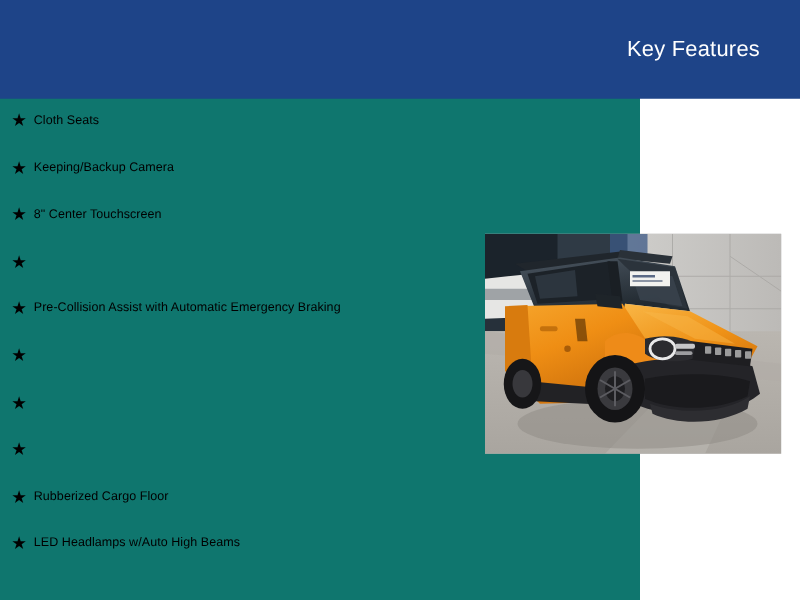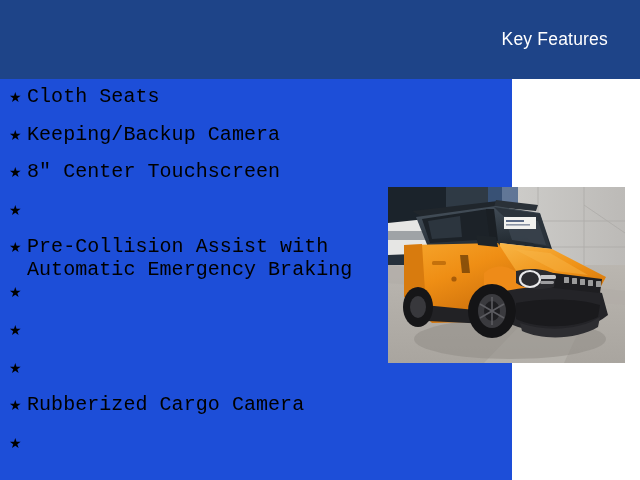--- a/index.html
+++ b/index.html
@@ -13,21 +13,21 @@
     background: #ffffff;
     font-family: "Liberation Sans", sans-serif;
     overflow: hidden;
     position: relative;
   }
 
   #page {
     position: relative;
     width: 512px;
     height: 480px;
-    background: #1d4ed8;
+    background: #0f766e;
   }
 
   
   .header-banner {
     position: absolute;
     left: 0;
     top: 0;
     width: 640px;
     height: 79px;
     background: #1e4488;
@@ -68,24 +68,24 @@
     margin-left: 9px;
     color: #000000;
     font-size: 14px;
     line-height: 22.5px;
     text-align: left;
     font-family: "DejaVu Sans", sans-serif;
   }
   .feature-label {
     flex: 1 1 auto;
     color: #000000;
-    font-size: 20px;
+    font-size: 10px;
     line-height: 22.5px;
     letter-spacing: 0.05px;
-    font-family: Liberation Mono, monospace;
+    font-family: Liberation Sans, sans-serif;
     padding-right: 10px;
   }
 
   
   .vehicle-photo {
     position: absolute;
     left: 388px;
     top: 187px;
     width: 237px;
     height: 176px;
@@ -131,24 +131,25 @@
       <span class="feature-bullet">★</span>
     </li>
     <li class="feature-item">
       <span class="feature-bullet">★</span>
     </li>
     <li class="feature-item">
       <span class="feature-bullet">★</span>
     </li>
     <li class="feature-item">
       <span class="feature-bullet">★</span>
-      <span class="feature-label">Rubberized Cargo Camera</span>
-    </li>
-    <li class="feature-item">
-      <span class="feature-bullet">★</span>
+      <span class="feature-label">Rubberized Cargo Floor</span>
+    </li>
+    <li class="feature-item">
+      <span class="feature-bullet">★</span>
+      <span class="feature-label">LED Headlamps w/Auto High Beams</span>
     </li>
   </ul>
 
   <div class="vehicle-photo">
     <svg viewBox="0 0 237 176" xmlns="http://www.w3.org/2000/svg">
       <defs>
         <linearGradient id="bodyGrad" x1="0" y1="0" x2="0.6" y2="1">
           <stop offset="0%" stop-color="#f6a52c"></stop>
           <stop offset="45%" stop-color="#ef8e14"></stop>
           <stop offset="100%" stop-color="#c96d0b"></stop>

